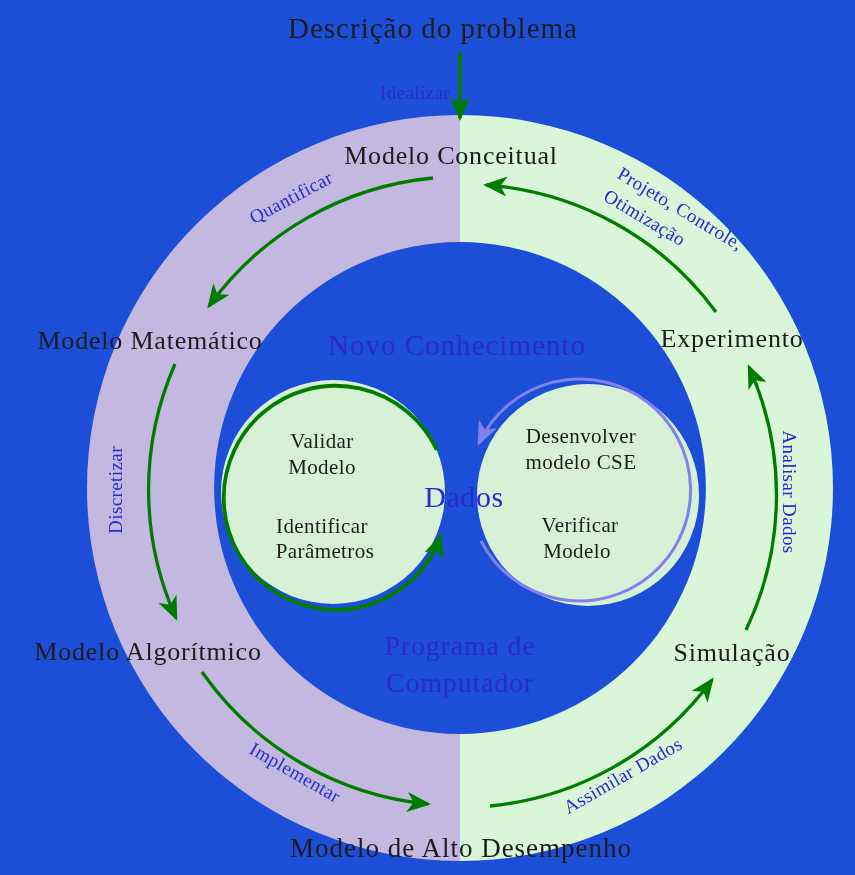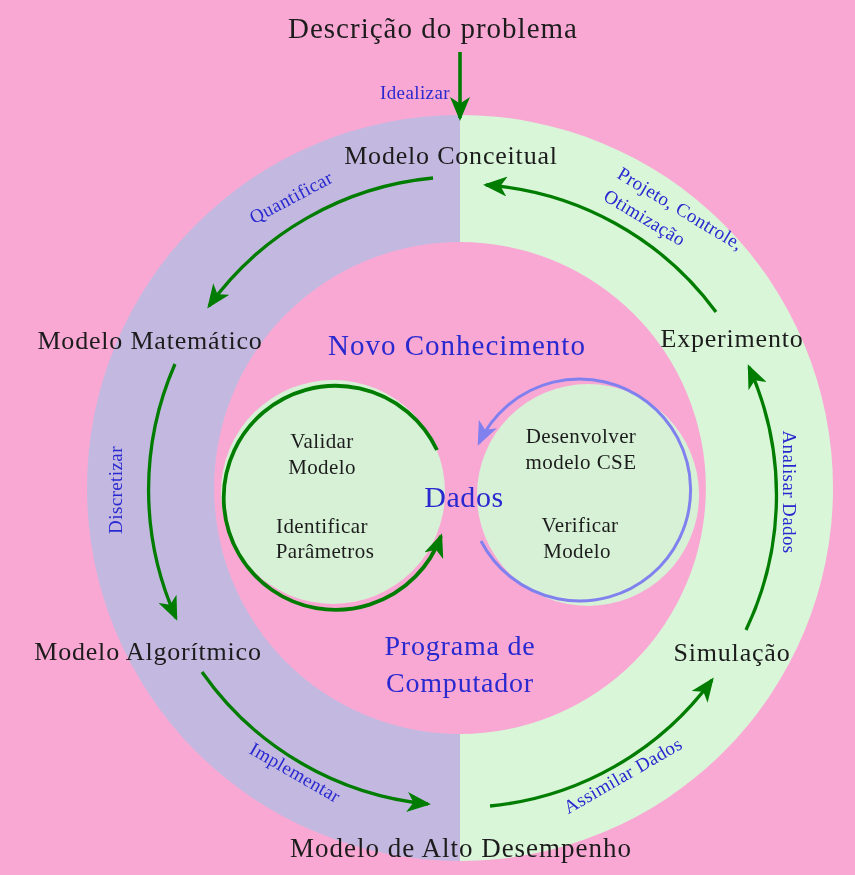--- a/index.html
+++ b/index.html
@@ -1,16 +1,16 @@
 <!DOCTYPE html>
 <html><head>
 <meta charset="utf-8">
 <style>
   html,body{margin:0;padding:0;background:#ffffff;}
-  .stage-wrap{width:855px;height:875px;position:relative;overflow:hidden;background:#f9a8d4;}
+  .stage-wrap{width:855px;height:875px;position:relative;overflow:hidden;background:#1d4ed8;}
   svg text{font-family:"Liberation Serif","DejaVu Serif",serif;}
   .t-title{font-size:29px;letter-spacing:1px;}
   .t-stage{font-size:26px;letter-spacing:0.8px;}
   .t-stage-big{font-size:27px;letter-spacing:1px;}
   .t-blue-big{font-size:29px;letter-spacing:1px;}
   .t-dados{font-size:30px;letter-spacing:0.6px;}
   .t-prog{font-size:28px;letter-spacing:0.8px;}
   .t-loop{font-size:21px;letter-spacing:0.4px;}
   .t-trans{font-size:19px;letter-spacing:0.4px;}
   .mid{text-anchor:middle;}

